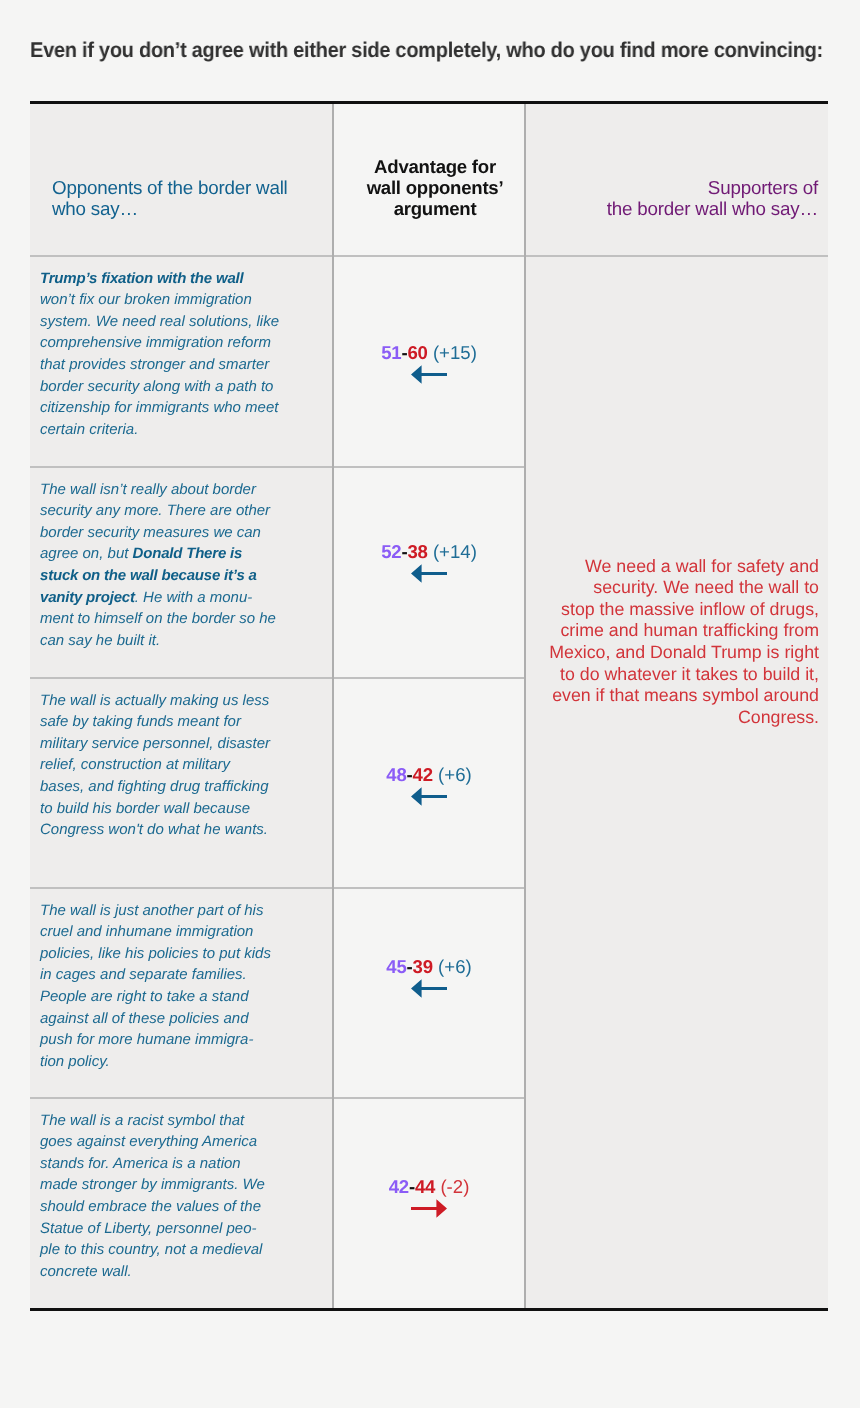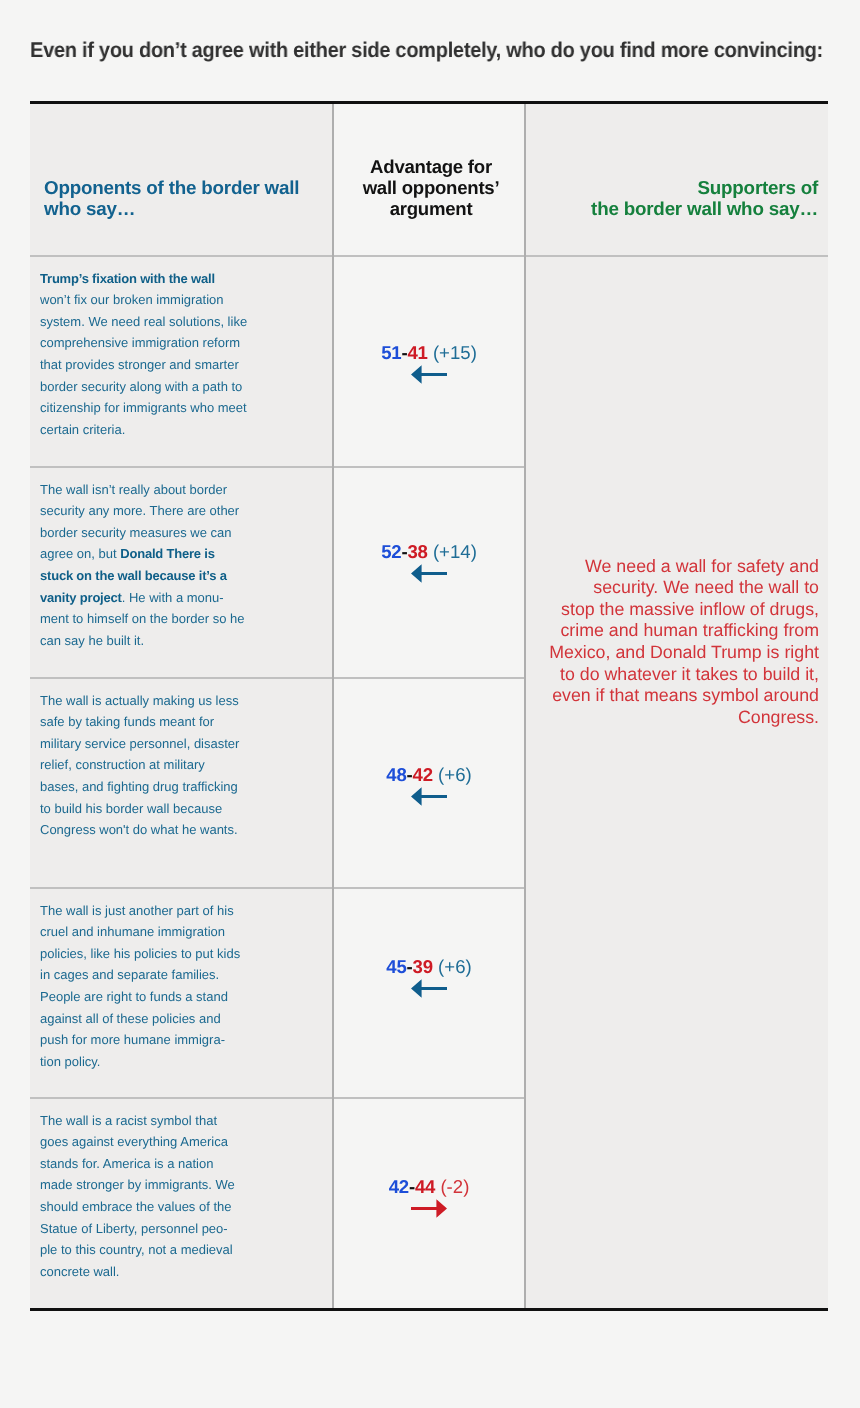--- a/index.html
+++ b/index.html
@@ -21,36 +21,36 @@
   .tbl{position:absolute;left:30px;top:101px;width:798px;}
   table{border-collapse:collapse;width:798px;table-layout:fixed;border-spacing:0;}
   td{vertical-align:top;padding:0;}
   .cA{background:#eeedec;}
   .cB{background:#f5f5f4;border-left:2px solid #aeaeae;border-right:2px solid #aeaeae;overflow:hidden;}
   .cC{background:#eeedec;}
   .toprule td{border-top:3px solid #101010;}
   .rule td{border-top:2px solid #c0c0c0;}
 
   .hcell{height:151px;position:relative;}
-  .hwrap{position:absolute;left:4px;right:0;bottom:35.5px;}
-  .hA{color:#12628f;font-weight:bold;font-size:18.8px;letter-spacing:-0.2px;line-height:21.2px;padding:0 14px 0 10px;}
+  .hwrap{position:absolute;left:12px;right:0;bottom:35.5px;}
+  .hA{color:#12628f;font-weight:normal;font-size:18.8px;letter-spacing:-0.2px;line-height:21.2px;padding:0 14px 0 10px;}
   .hB{color:#121212;font-weight:bold;font-size:18.6px;letter-spacing:-0.25px;line-height:21.2px;text-align:center;padding:0 8px;}
-  .hC{color:#15803d;font-weight:bold;font-size:18.8px;letter-spacing:-0.2px;line-height:21.2px;text-align:right;padding:0 10px 0 14px;}
-
-  .bodyA{color:#1b6990;font-size:13px;line-height:21.65px;padding:10.5px 8px 0 10px;}
+  .hC{color:#701a75;font-weight:normal;font-size:18.8px;letter-spacing:-0.2px;line-height:21.2px;text-align:right;padding:0 10px 0 14px;}
+
+  .bodyA{color:#1b6990;font-size:15px;line-height:21.65px;padding:10.5px 8px 0 10px;font-style:italic;}
   .bodyA b{font-weight:bold;color:#0f5f88;letter-spacing:-0.2px;}
   .cellC{color:#d2343a;font-size:17.8px;line-height:21.6px;text-align:right;padding:0 9px 0 14px;}
   .ln{white-space:nowrap;}
   .botline{position:absolute;left:0;right:0;top:1207px;height:3px;background:#101010;}
 
   .mid{position:relative;}
   .scorewrap{position:absolute;left:0;right:0;top:0;bottom:0;display:flex;flex-direction:column;align-items:center;justify-content:center;padding-top:3px;box-sizing:border-box;}
   .supwrap{position:absolute;left:0;right:0;top:8px;bottom:0;display:flex;flex-direction:column;justify-content:center;}
   .score{font-size:18.6px;font-weight:bold;text-align:center;white-space:nowrap;letter-spacing:-0.2px;}
-  .sb{color:#1d4ed8;}
+  .sb{color:#8b5cf6;}
   .sd{color:#121212;}
   .sr{color:#ce1b25;}
   .sdiff{font-weight:normal;letter-spacing:0;}
   .diff-pos{color:#1f6d96;}
   .diff-neg{color:#d2343a;}
   .arrowbox{text-align:center;line-height:0;margin-top:1px;}
   .arrow-blue{fill:#0f5d8c;}
   .arrow-red{fill:#ce1b25;}
 </style>
 </head>
@@ -98,21 +98,21 @@
                 <div class="ln"><span>comprehensive immigration reform</span></div>
                 <div class="ln"><span>that provides stronger and smarter</span></div>
                 <div class="ln"><span>border security along with a path to</span></div>
                 <div class="ln"><span>citizenship for immigrants who meet</span></div>
                 <div class="ln"><span>certain criteria.</span></div>
               </div>
             </td>
       <td class="cB">
               <div class="mid" style="height:209px">
                 <div class="scorewrap">
-                  <div class="score"><span class="sb">51</span><span class="sd">-</span><span class="sr">41</span><span class="sdiff diff-pos"> <span>(+15)</span></span></div>
+                  <div class="score"><span class="sb">51</span><span class="sd">-</span><span class="sr">60</span><span class="sdiff diff-pos"> <span>(+15)</span></span></div>
                   <div class="arrowbox"><svg width="36" height="19" viewBox="0 0 36 19">
                       <path class="arrow-blue" d="M0,9.5 L10.6,0.2 L10.6,8.1 L36,8.1 L36,10.9 L10.6,10.9 L10.6,18.8 Z"></path>
                     </svg></div>
                 </div>
               </div>
             </td>
       <td class="cC" rowspan="5">
               <div class="mid" style="height:762px">
                 <div class="supwrap">
                   <div class="cellC ctr">
@@ -176,21 +176,21 @@
               </div>
             </td>
     </tr>
     <tr class="rule" style="height:210px">
       <td class="cA">
               <div class="bodyA">
                 <div class="ln"><span>The wall is just another part of his</span></div>
                 <div class="ln"><span>cruel and inhumane immigration</span></div>
                 <div class="ln"><span>policies, like his policies to put kids</span></div>
                 <div class="ln"><span>in cages and separate families.</span></div>
-                <div class="ln"><span>People are right to funds a stand</span></div>
+                <div class="ln"><span>People are right to take a stand</span></div>
                 <div class="ln"><span>against all of these policies and</span></div>
                 <div class="ln"><span>push for more humane immigra-</span></div>
                 <div class="ln"><span>tion policy.</span></div>
               </div>
             </td>
       <td class="cB">
               <div class="mid" style="height:172px">
                 <div class="scorewrap">
                   <div class="score"><span class="sb">45</span><span class="sd">-</span><span class="sr">39</span><span class="sdiff diff-pos"> <span>(+6)</span></span></div>
                   <div class="arrowbox"><svg width="36" height="19" viewBox="0 0 36 19">

